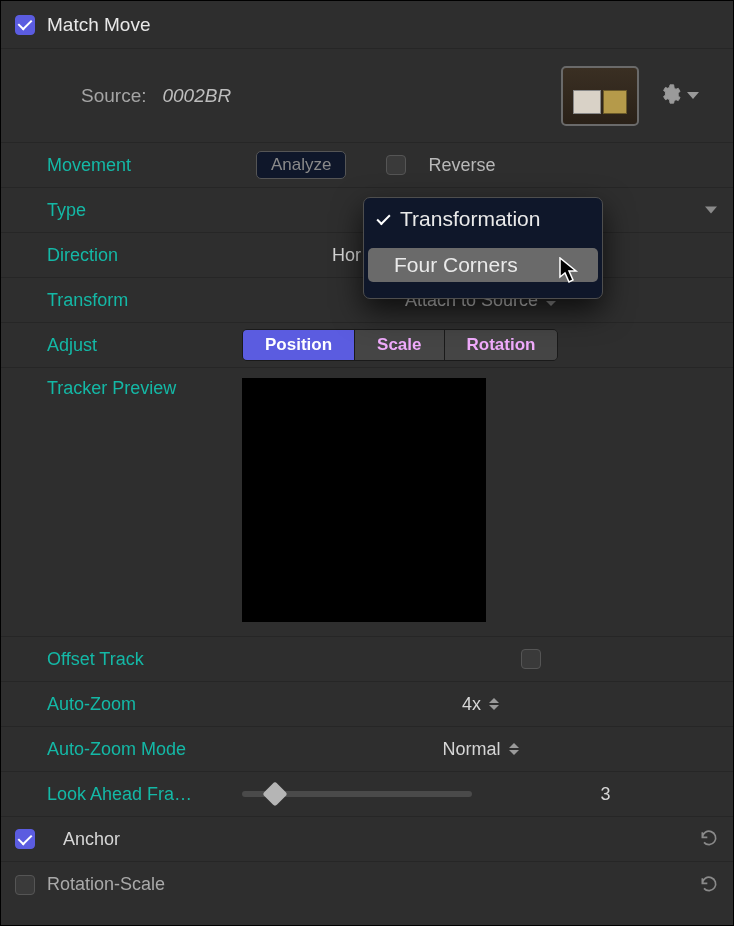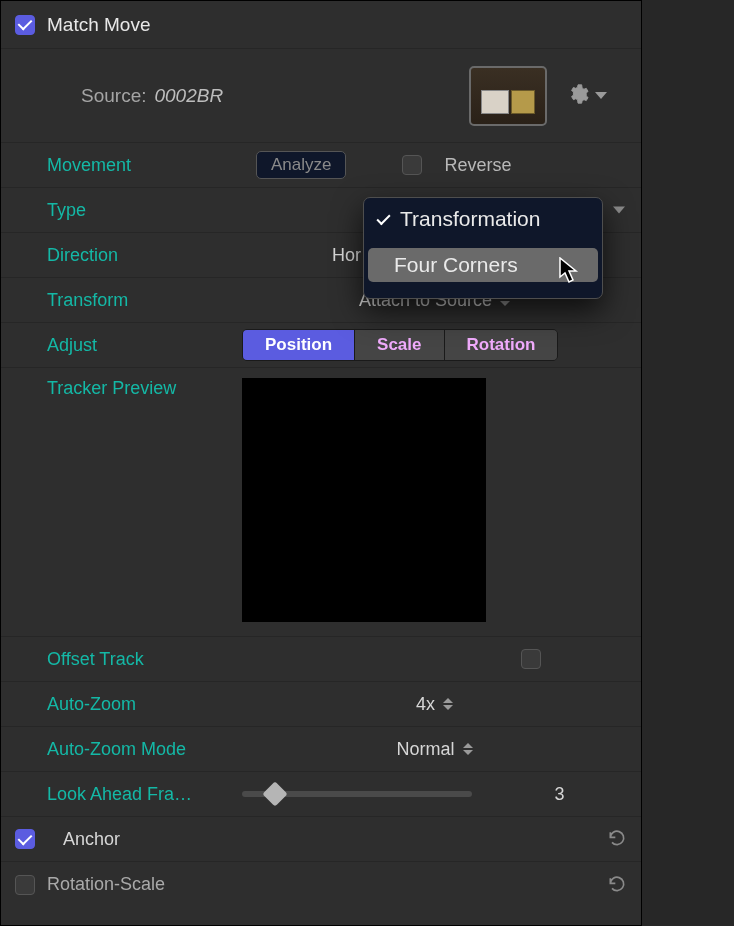--- a/index.html
+++ b/index.html
@@ -3,21 +3,21 @@
 <meta charset="utf-8">
 <style>
   * { box-sizing: border-box; margin: 0; padding: 0; font-family: -apple-system, "Helvetica Neue", Arial, sans-serif; }
   body {
     background: #272727;
     width: 734px;
     height: 926px;
     overflow: hidden;
   }
   .panel {
-    width: 642px;
+    width: 734px;
     height: 926px;
     background: #2e2e2e;
     border: 1px solid #000;
     padding: 0;
   }
   .row {
     display: flex;
     align-items: center;
     padding: 0 14px 0 46px;
     min-height: 45px;
@@ -69,21 +69,21 @@
   }
   
   .source-row {
     display: flex;
     align-items: center;
     padding: 0 14px 0 46px;
     height: 94px;
     border-bottom: 1px solid #262626;
   }
   .source-label { color: #a5a5a5; font-size: 19px; margin-left: 34px; }
-  .source-value { color: #bdbdbd; font-size: 19px; font-style: italic; margin-left: 8px; }
+  .source-value { color: #bdbdbd; font-size: 19px; font-style: italic; margin-left: 16px; }
   .thumb-wrap {
     margin-left: auto;
     display: flex;
     align-items: center;
     gap: 20px;
     margin-right: 20px;
   }
   .thumb {
     width: 78px; height: 60px;
     border: 2px solid #6a6a6a;
@@ -122,21 +122,21 @@
     border: 1px solid #555;
     border-radius: 5px;
     color: #8a8a8a;
     font-size: 17px;
     padding: 3px 14px;
     margin-left: 14px;
     cursor: pointer;
   }
   .reverse-check {
     display: flex; align-items: center;
-    margin-left: 56px;
+    margin-left: 40px;
     gap: 10px;
     color: #b8b8b8;
     font-size: 18px;
   }
   
   .value-center {
     flex: 1;
     display: flex;
     justify-content: center;
     align-items: center;

